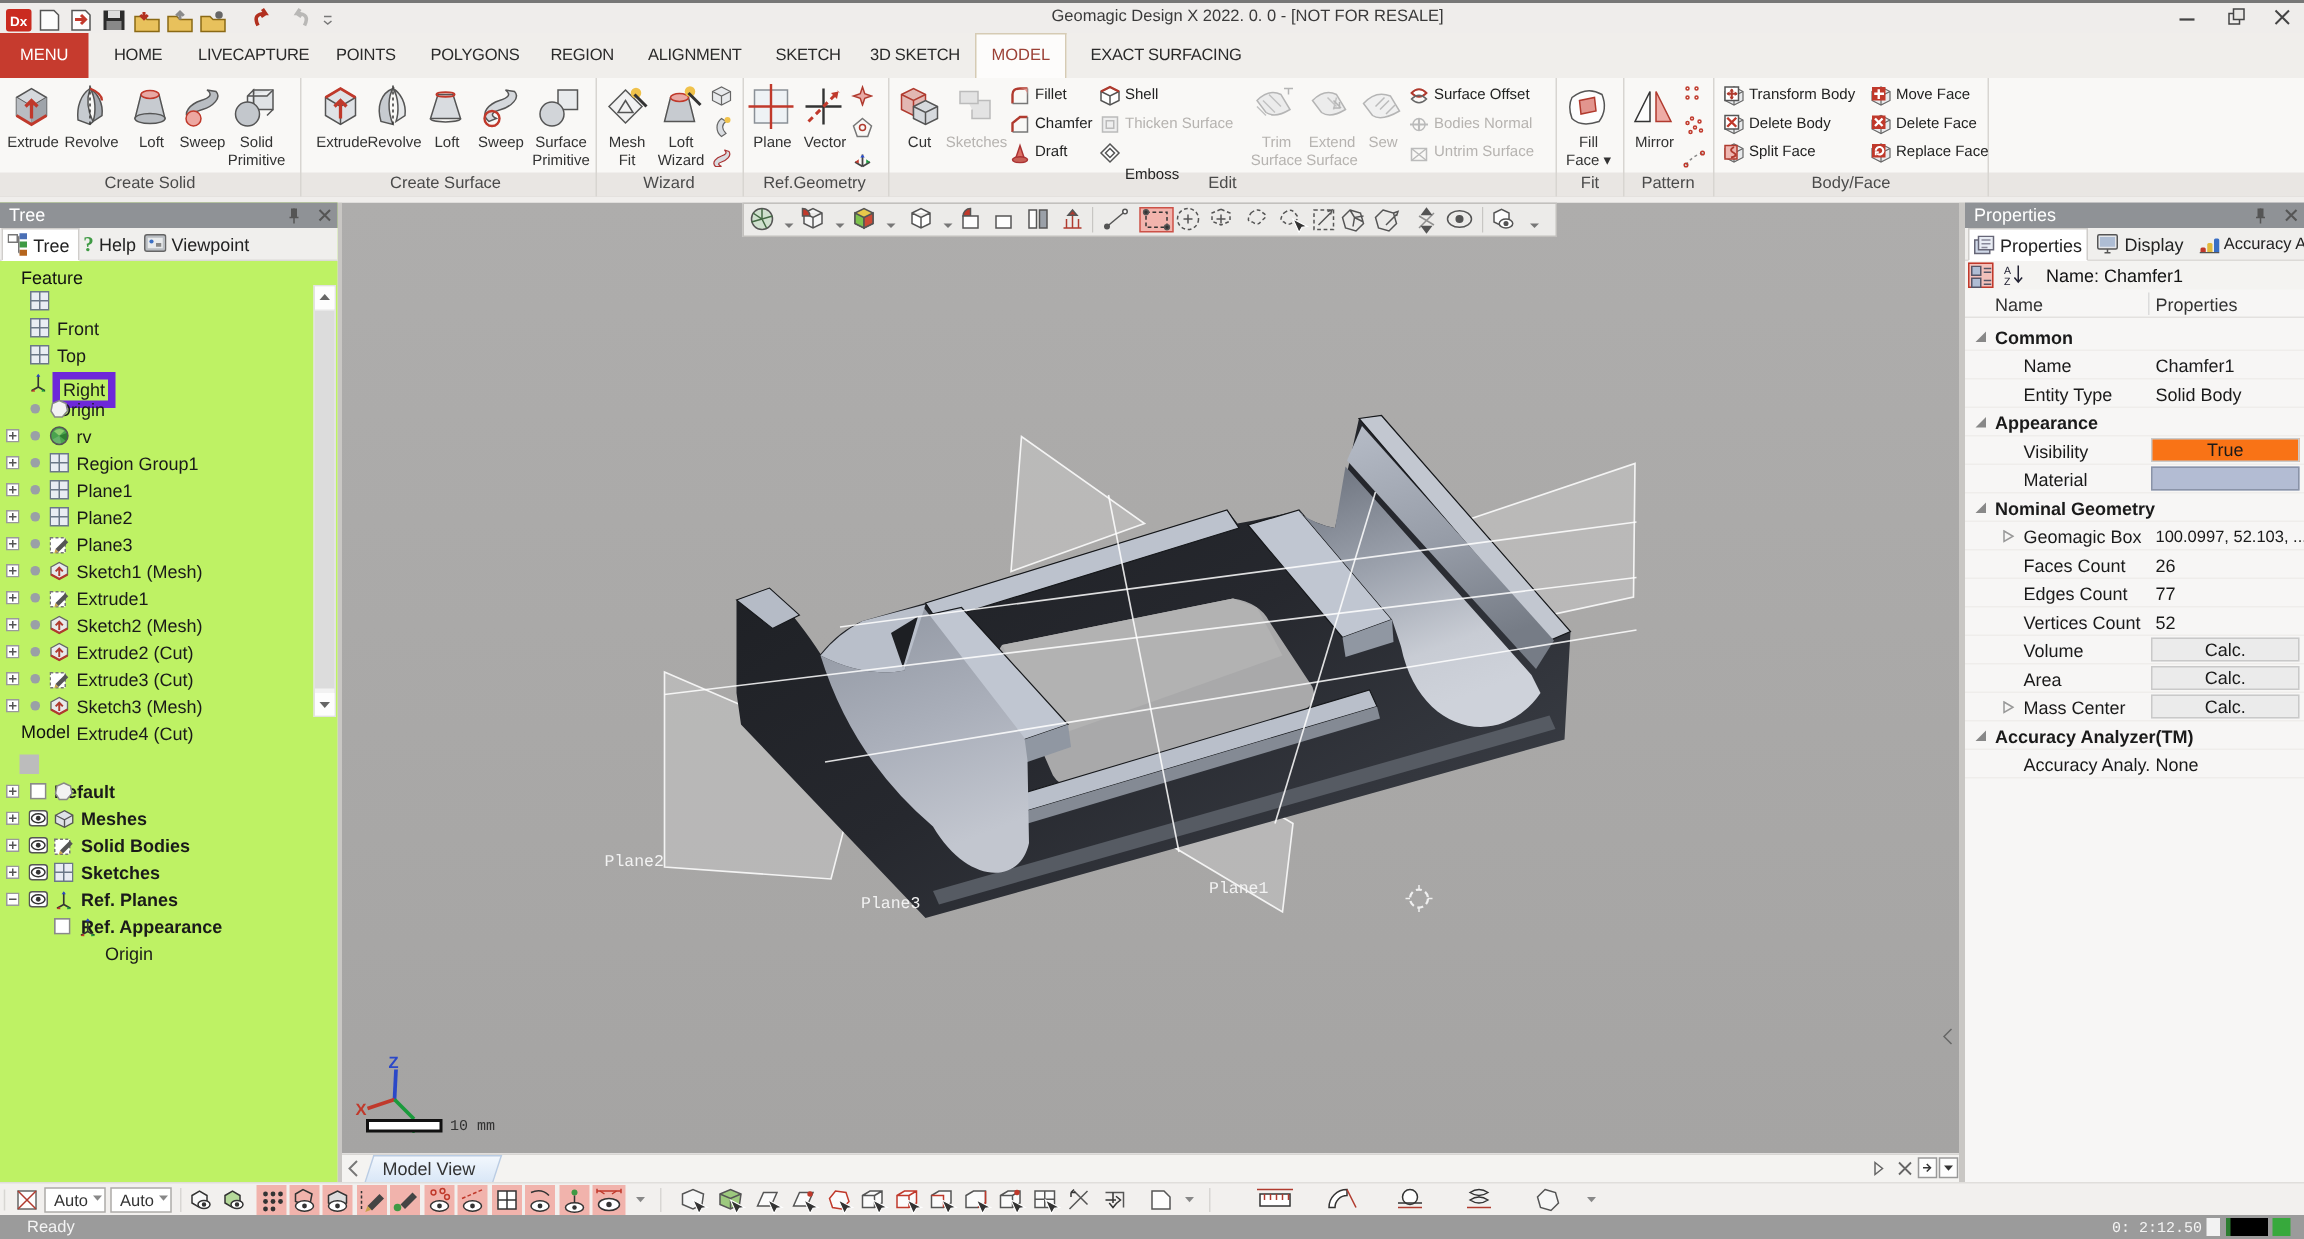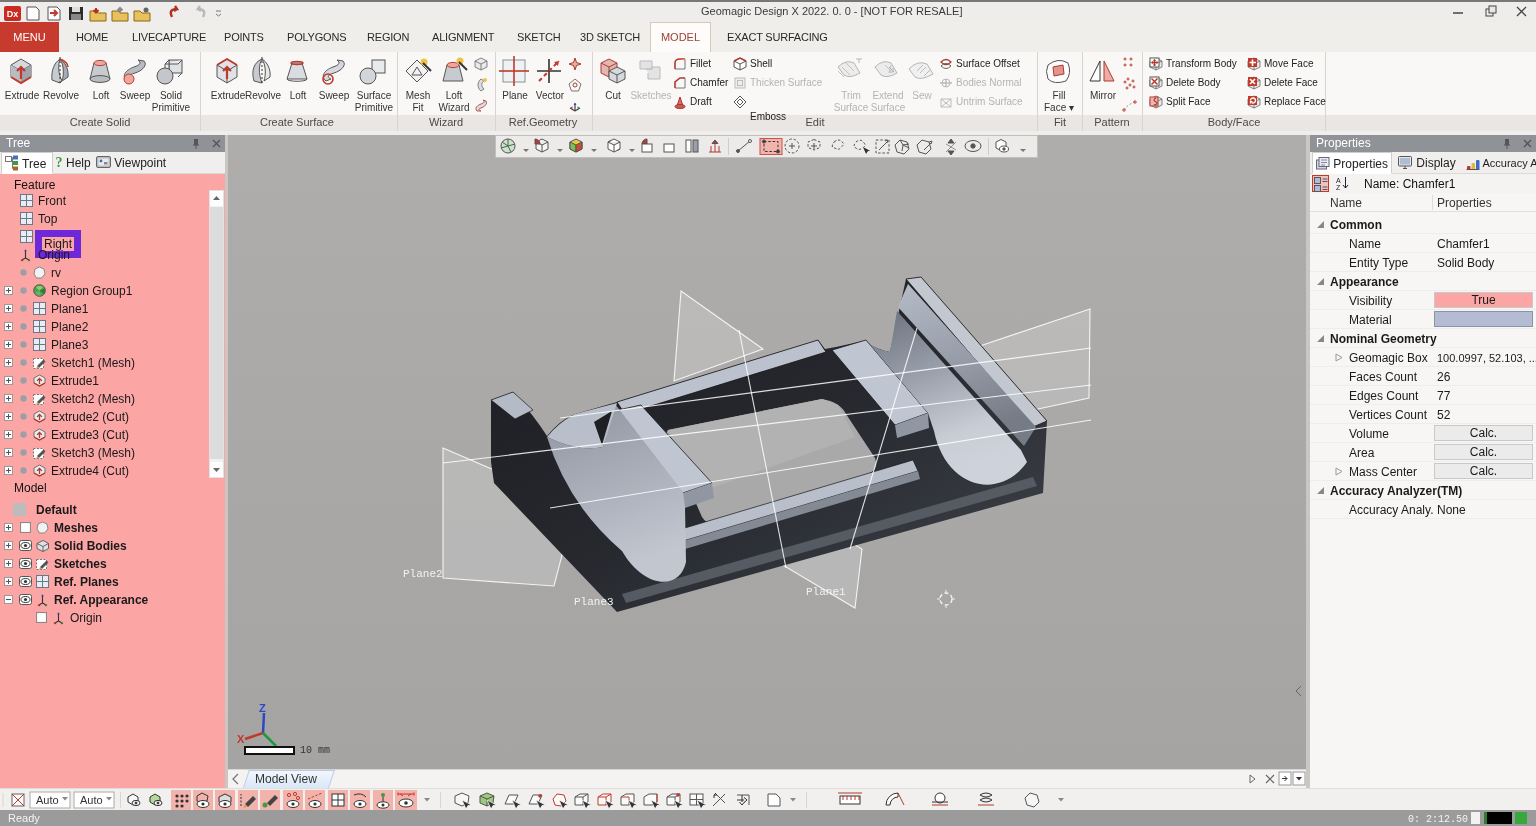--- a/index.html
+++ b/index.html
@@ -12,32 +12,32 @@
 #modeltab{position:absolute;left:650px;top:22px;width:61px;height:30px;background:#fdfcfb;border:1px solid #d6cbb4;border-bottom:none;color:#9c4136;font-size:11px;line-height:29px;text-align:center}
 #ribbon{position:absolute;left:0;top:52px;width:1536px;height:79px;background:#f9f8f6;border-bottom:1px solid #c9c6c2}
 #grouplabels{position:absolute;left:0;top:115px;width:1536px;height:16px;background:#e9e6e3}
 .glabel{position:absolute;top:116px;font-size:11px;color:#4a4a4a;text-align:center;transform:translateX(-50%)}
 .gsep{position:absolute;top:52px;width:1px;height:79px;background:#d8d5d1}
 .bicon{position:absolute;top:55px;width:34px;height:34px;transform:translateX(-50%)}
 .blab{position:absolute;top:90px;font-size:10px;color:#333;text-align:center;transform:translateX(-50%);white-space:nowrap;line-height:12px}
 .blab.gray,.slab.gray{color:#b6b3b0}
 .sicon{position:absolute;width:15px;height:15px}
 .slab{position:absolute;font-size:10px;color:#222;white-space:nowrap}
-#leftpanel{position:absolute;left:0;top:135px;width:225px;height:653px;background:#fca5a5}
+#leftpanel{position:absolute;left:0;top:135px;width:225px;height:653px;background:#bef264}
 #viewport{position:absolute;left:228px;top:135px;width:1078px;height:634px}
 #rightpanel{position:absolute;left:1310px;top:135px;width:226px;height:653px;background:#f7f6f5}
 .panelhead{position:absolute;left:0;top:0;width:100%;height:17px;background:#8f9296;color:#fff;font-size:12px;line-height:17px;padding-left:6px}
 .ptabs{position:absolute;left:0;top:17px;width:100%;height:22px;background:#f0efed;border-bottom:1px solid #dcdad7}
 .ptab{position:absolute;top:0;height:22px;font-size:12px;color:#222;line-height:22px}
 .ptab.active{background:#fff;border:1px solid #d0cecb;border-bottom:1px solid #fff}
 #statusbar{position:absolute;left:0;top:810px;width:1536px;height:16px;background:#9b9b9b;color:#f4f4f4;font-size:11px;line-height:16px}
 #bottombar{position:absolute;left:0;top:788px;width:1536px;height:22px;background:#f2f0ee;border-top:1px solid #e0dedb}
 #tabbar{position:absolute;left:228px;top:769px;width:1078px;height:19px;background:#f4f3f1;border-top:1px solid #d8d6d3}
 .treerow{position:absolute;left:0;height:18px;width:205px;font-size:12px;color:#1a1a1a}
-.treerow .txt{position:absolute;top:2px}
+.treerow .txt{position:absolute;top:20px}
 .bold{font-weight:bold}
 .prow{position:absolute;left:0;width:100%;height:19px;font-size:12px;color:#1a1a1a;border-bottom:1px solid #efedeb}
 .mono{font-family:"Liberation Mono",monospace}
 </style></head>
 <body>
 <div id="titlebar">
 <svg width="260" height="22" style="position:absolute;left:0;top:1px">
  <rect x="4" y="3" width="17" height="15" rx="2" fill="#ca2b20"></rect>
       <text x="12.5" y="14" font-size="9" fill="#fff" text-anchor="middle" font-weight="bold">Dx</text>
  <g stroke="#555" fill="#fdfdfd">
@@ -628,21 +628,21 @@
 <div class="treerow" style="top:75px">
         <svg class="abs" width="13" height="14" style="left:20px;top:2px">
           <use href="#t-grid"></use>
         </svg>
         <span class="txt" style="left:38px">Top</span>
       </div>
 <div class="treerow" style="top:93px">
         <svg class="abs" width="13" height="14" style="left:20px;top:2px">
           <use href="#t-grid"></use>
         </svg>
-        <span class="txt" style="left:38px;border:7px solid #6d28d9;padding:0 2px;margin-left:-3px">Right</span>
+        <span class="txt" style="left:38px;border:5px solid #6d28d9;padding:0 2px;margin-left:-3px">Right</span>
       </div>
 <div class="treerow" style="top:111px">
         <svg class="abs" width="14" height="15" style="left:19px;top:1px">
           <use href="#t-triad"></use>
         </svg>
         <span class="txt" style="left:38px">Origin</span>
       </div>
 <div class="treerow" style="top:129px">
         <svg class="abs" width="8" height="8" style="left:20px;top:5px">
           <use href="#t-bullet"></use>
@@ -1062,21 +1062,21 @@
         <span class="abs" style="left:127px;top:3px">Solid Body</span>
       </div>
 <div class="prow" style="top:137px">
         <svg class="abs" width="9" height="9" style="left:6px;top:5px">
           <path d="M8 1 V8 H1 Z" fill="#888"></path>
         </svg>
         <span class="abs bold" style="left:20px;top:3px">Appearance</span>
       </div>
 <div class="prow" style="top:156px">
         <span class="abs" style="left:39px;top:3px">Visibility</span>
-        <span class="abs" style="left:124px;top:1px;width:99px;height:16px;background:#fca5a5;border:1px solid #c9c9c9;text-align:center;line-height:15px">True</span>
+        <span class="abs" style="left:124px;top:1px;width:99px;height:16px;background:#f97316;border:1px solid #c9c9c9;text-align:center;line-height:15px">True</span>
       </div>
 <div class="prow" style="top:175px">
         <span class="abs" style="left:39px;top:3px">Material</span>
         <span class="abs" style="left:124px;top:1px;width:99px;height:16px;background:#b3bcd3;border:1px solid #8a93a8"></span>
       </div>
 <div class="prow" style="top:194px">
         <svg class="abs" width="9" height="9" style="left:6px;top:5px">
           <path d="M8 1 V8 H1 Z" fill="#888"></path>
         </svg>
         <span class="abs bold" style="left:20px;top:3px">Nominal Geometry</span>
@@ -1323,18 +1323,18 @@
   <circle cx="940" cy="9" r="5" fill="#fff" stroke="#333"></circle>
         <path d="M932 16 h16" stroke="#b03a2e"></path>
         <path d="M932 13 h16" stroke="#333"></path>
   <path d="M980 6 q6 -4 12 0 q-6 4 -12 0 z M980 11 q6 -4 12 0 q-6 4 -12 0 z" stroke="#333" fill="#eee"></path>
         <path d="M978 16 h16" stroke="#b03a2e"></path>
   <path d="M1030 4 l7 2 l2 7 l-5 5 l-7 -2 l-2 -7 z" stroke="#555" fill="#f6f6f6"></path>
   <path d="M1058 9 l3 3.5 l3 -3.5" fill="#888" stroke="none"></path>
  </g>
 </svg>
 </div>
-<div id="statusbar"><span style="padding-left:8px">Ready</span>
+<div id="statusbar"><span style="padding-left:18px">Ready</span>
  <span class="mono" style="position:absolute;left:1408px;top:2px;font-size:10px;color:#f4f4f4">0: 2:12.50</span>
  <span class="abs" style="left:1471px;top:2px;width:9px;height:12px;background:#f2f2f2"></span>
  <span class="abs" style="left:1484px;top:2px;width:28px;height:12px;background:#000;border-left:3px solid #2e7d32"></span>
  <span class="abs" style="left:1515px;top:2px;width:12px;height:12px;background:#37a93c"></span>
 </div>
 
 </body></html>

